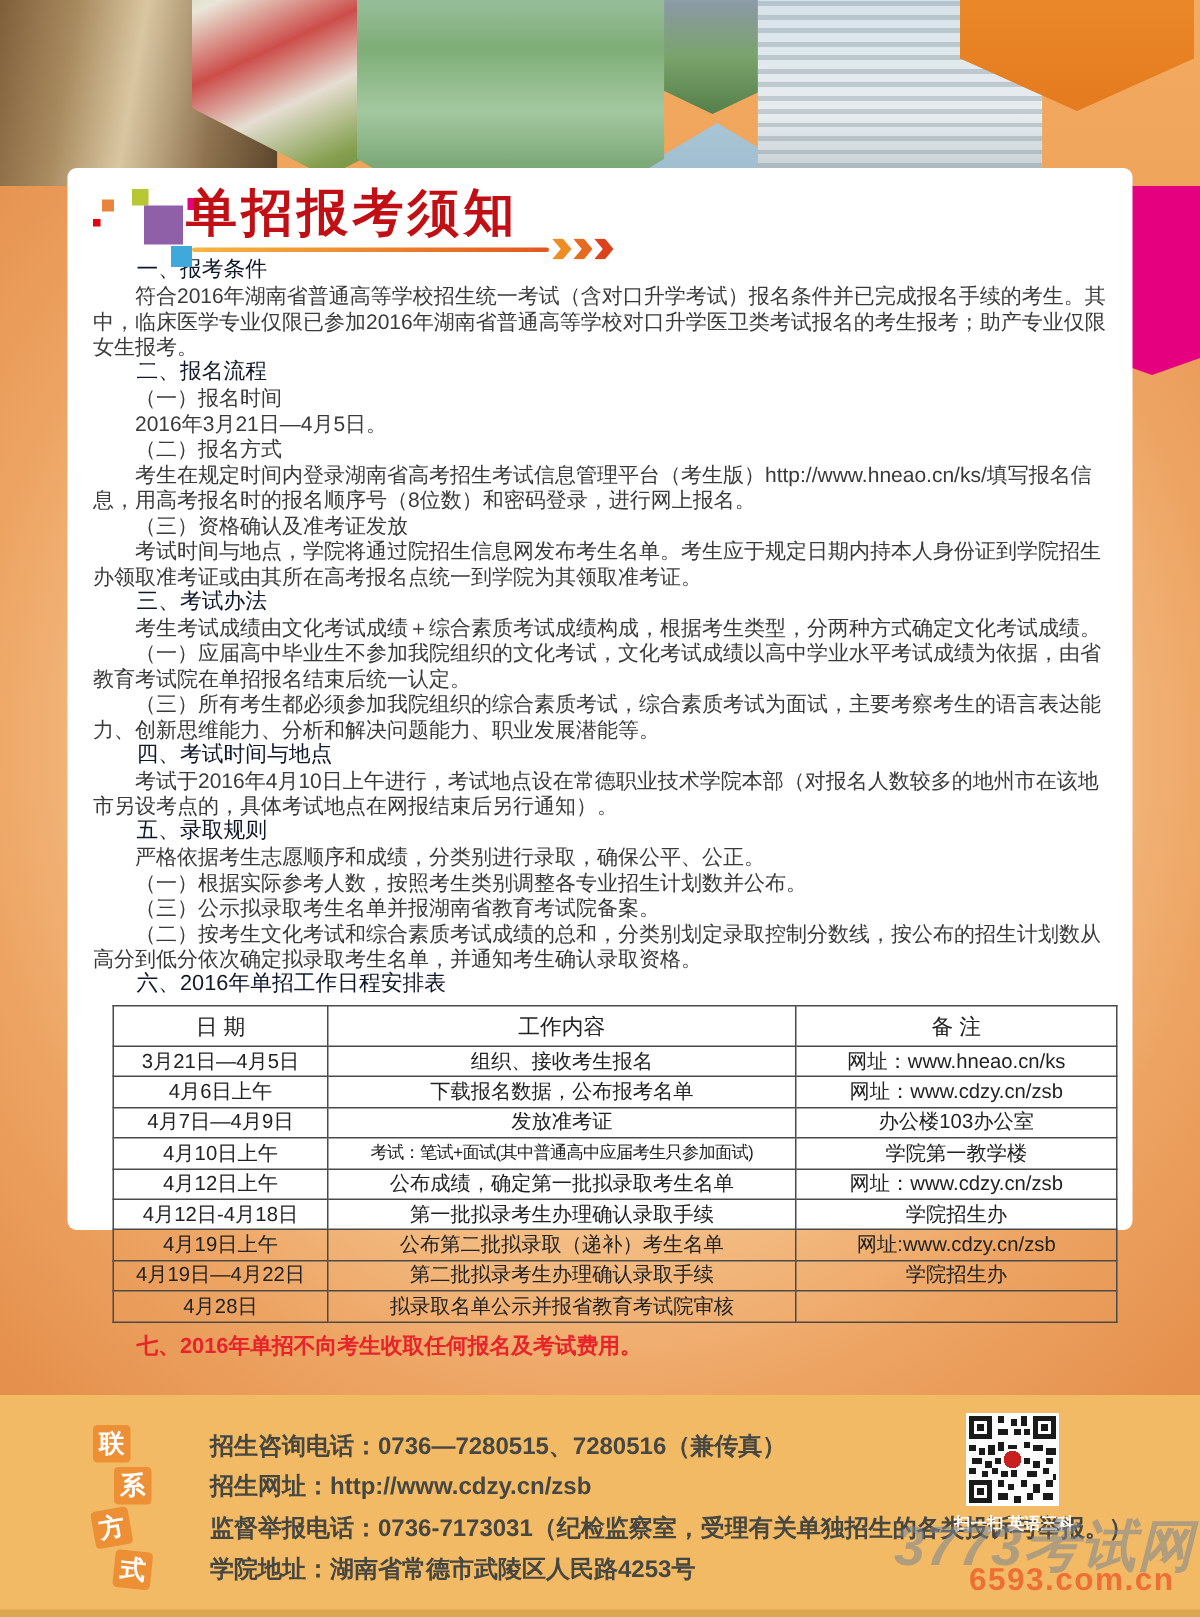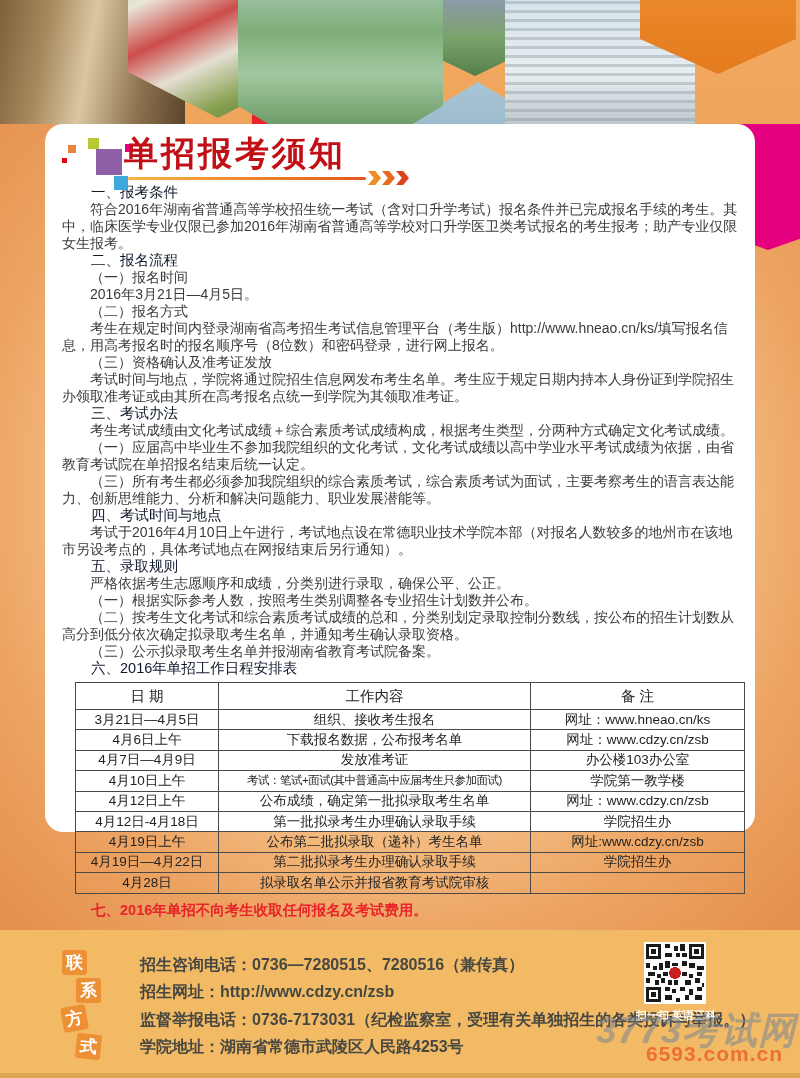--- a/index.html
+++ b/index.html
@@ -24,22 +24,22 @@
   .hx-bldg2{left:398px;top:82px;width:160px;height:190px;z-index:1;
     background:linear-gradient(180deg,#a9c6d6 0%,#8fb0c2 45%,#98a3a6 75%,#69905f 100%);}
   .hx-white{left:505px;top:-62px;width:190px;height:250px;z-index:2;
     background:repeating-linear-gradient(180deg,rgba(120,140,150,.35) 0 3px,rgba(255,255,255,0) 3px 9px),
                linear-gradient(180deg,#b4d2e2 0%,#d9e4ea 28%,#e8edef 55%,#b6c2c6 78%,#87a0a8 100%);}
   .hx-orangesolid{left:640px;top:-66px;width:156px;height:140px;z-index:2;
     background:linear-gradient(180deg,#ef9334,#e47b1e);}
   .hx-magenta{left:648px;top:80px;width:240px;height:170px;z-index:1;background:#e4007f;}
 
   
-  .card{position:absolute;left:45px;top:124px;width:710px;height:708px;background:#ffffff;
-        border-radius:18px;z-index:3;box-sizing:border-box;padding:6px 16px 0 17px;}
+  .card{position:absolute;left:45px;top:112px;width:710px;height:708px;background:#ffffff;
+        border-radius:6px;z-index:3;box-sizing:border-box;padding:6px 16px 0 17px;}
 
   .title-row{position:relative;height:46px;margin-top:5px;}
   .deco{position:absolute;left:2px;top:0;width:78px;height:56px;}
   .sq{position:absolute;}
   .page-title{position:absolute;left:62px;top:-4px;margin:0;font-family:"Liberation Serif","DejaVu Serif",serif;
         font-size:34px;font-weight:900;color:#c01015;letter-spacing:3px;white-space:nowrap;}
   .underline{position:absolute;left:66px;top:42px;width:238px;height:3px;border-radius:2px;
         background:linear-gradient(90deg,#f6b640,#e2571f);}
   .arrows{position:absolute;left:306px;top:36px;display:flex;gap:1px;}
   .chev{width:13px;height:14px;clip-path:polygon(0 0,55% 0,100% 50%,55% 100%,0 100%,45% 50%);}
@@ -138,22 +138,22 @@
         <p>（三）所有考生都必须参加我院组织的综合素质考试，综合素质考试为面试，主要考察考生的语言表达能力、创新思维能力、分析和解决问题能力、职业发展潜能等。</p>
       </div>
       <div class="sec">
         <h2>四、考试时间与地点</h2>
         <p>考试于2016年4月10日上午进行，考试地点设在常德职业技术学院本部（对报名人数较多的地州市在该地市另设考点的，具体考试地点在网报结束后另行通知）。</p>
       </div>
       <div class="sec">
         <h2>五、录取规则</h2>
         <p>严格依据考生志愿顺序和成绩，分类别进行录取，确保公平、公正。</p>
         <p>（一）根据实际参考人数，按照考生类别调整各专业招生计划数并公布。</p>
+        <p>（三）公示拟录取考生名单并报湖南省教育考试院备案。</p>
         <p>（二）按考生文化考试和综合素质考试成绩的总和，分类别划定录取控制分数线，按公布的招生计划数从高分到低分依次确定拟录取考生名单，并通知考生确认录取资格。</p>
-        <p>（三）公示拟录取考生名单并报湖南省教育考试院备案。</p>
       </div>
       <div class="sec">
         <h2>六、2016年单招工作日程安排表</h2>
       </div>
     </div>
 
     <table class="sched">
       <colgroup>
           <col style="width:143px">
           <col style="width:312px">

